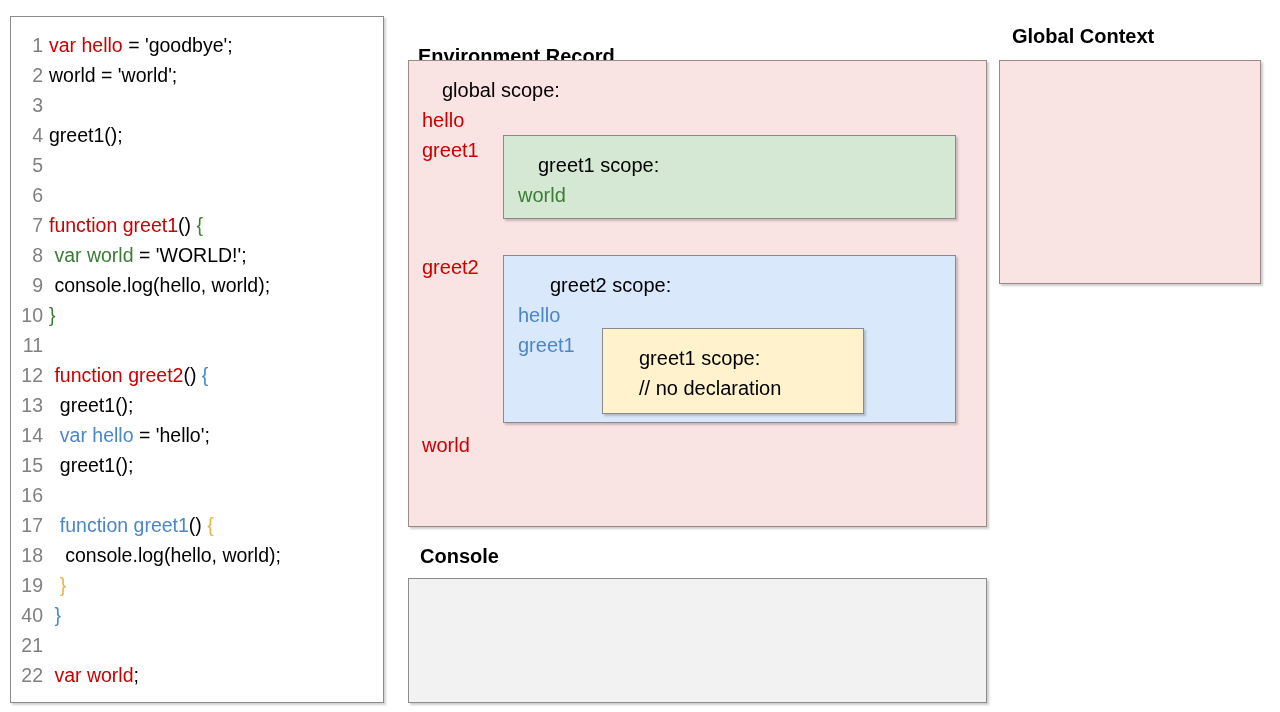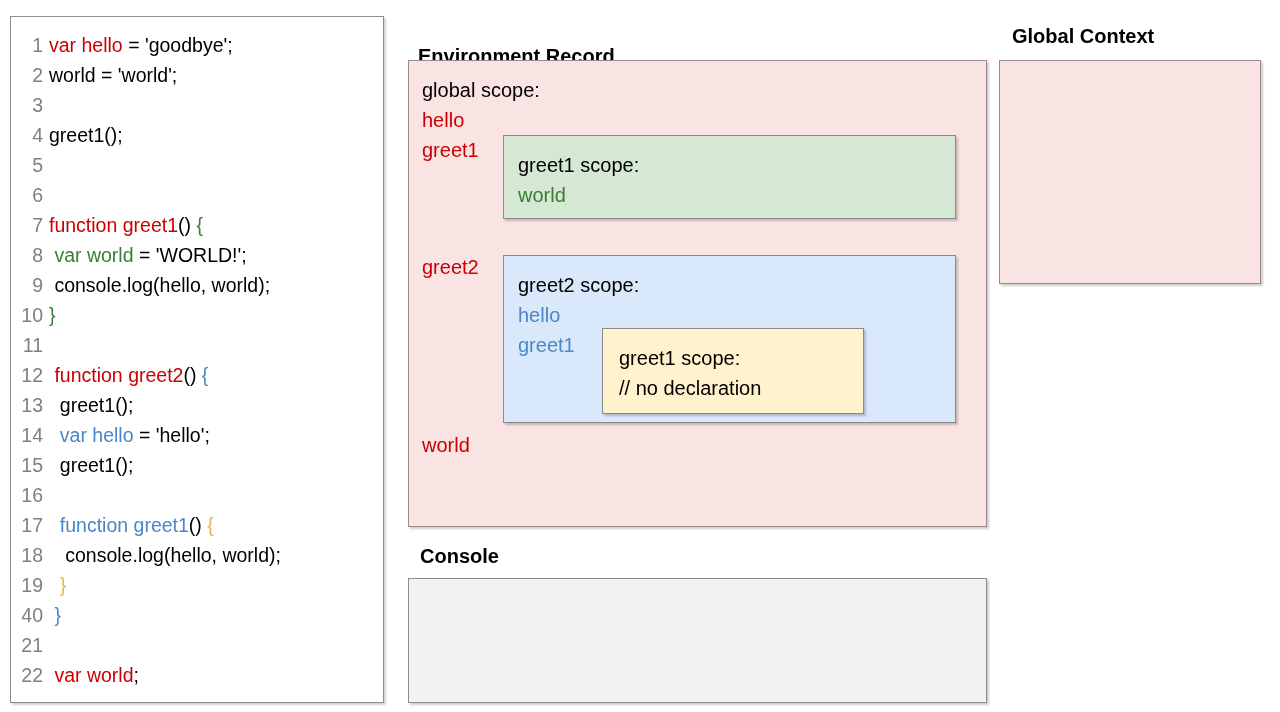--- a/index.html
+++ b/index.html
@@ -83,21 +83,21 @@
     box-sizing: border-box;
     background: #fae3e3;
     border: 1px solid #9a8a8a;
     box-shadow: 2px 2px 2px rgba(0,0,0,0.2);
   }
   .scope-label {
     position: absolute;
     font-size: 20px;
     white-space: nowrap;
   }
-  .scope-head { color: #000000; }
+  .scope-head { color: #000000; margin-left: 20px; }
   .var-red    { color: #cc0000; }
   .var-green  { color: #3a7d34; }
   .var-blue   { color: #4a86c8; }
 
   #global-scope-heading { left: 13px; top: 18px; }
   #global-var-hello     { left: 13px; top: 48px; }
   #global-var-greet1    { left: 13px; top: 78px; }
   #global-var-greet2    { left: 13px; top: 195px; }
   #global-var-world     { left: 13px; top: 373px; }
 
@@ -119,21 +119,21 @@
     position: absolute;
     left: 94px;
     top: 194px;
     width: 453px;
     height: 168px;
     box-sizing: border-box;
     background: #dae8fc;
     border: 1px solid #8a8a8a;
     box-shadow: 2px 2px 2px rgba(0,0,0,0.2);
   }
-  #greet2-scope-heading { left: 14px; top: 18px; }
+  #greet2-scope-heading { left: 26px; top: 18px; }
   #greet2-var-hello     { left: 14px; top: 48px; }
   #greet2-var-greet1    { left: 14px; top: 78px; }
 
   #greet1-inner-box {
     position: absolute;
     left: 98px;
     top: 72px;
     width: 262px;
     height: 86px;
     box-sizing: border-box;

